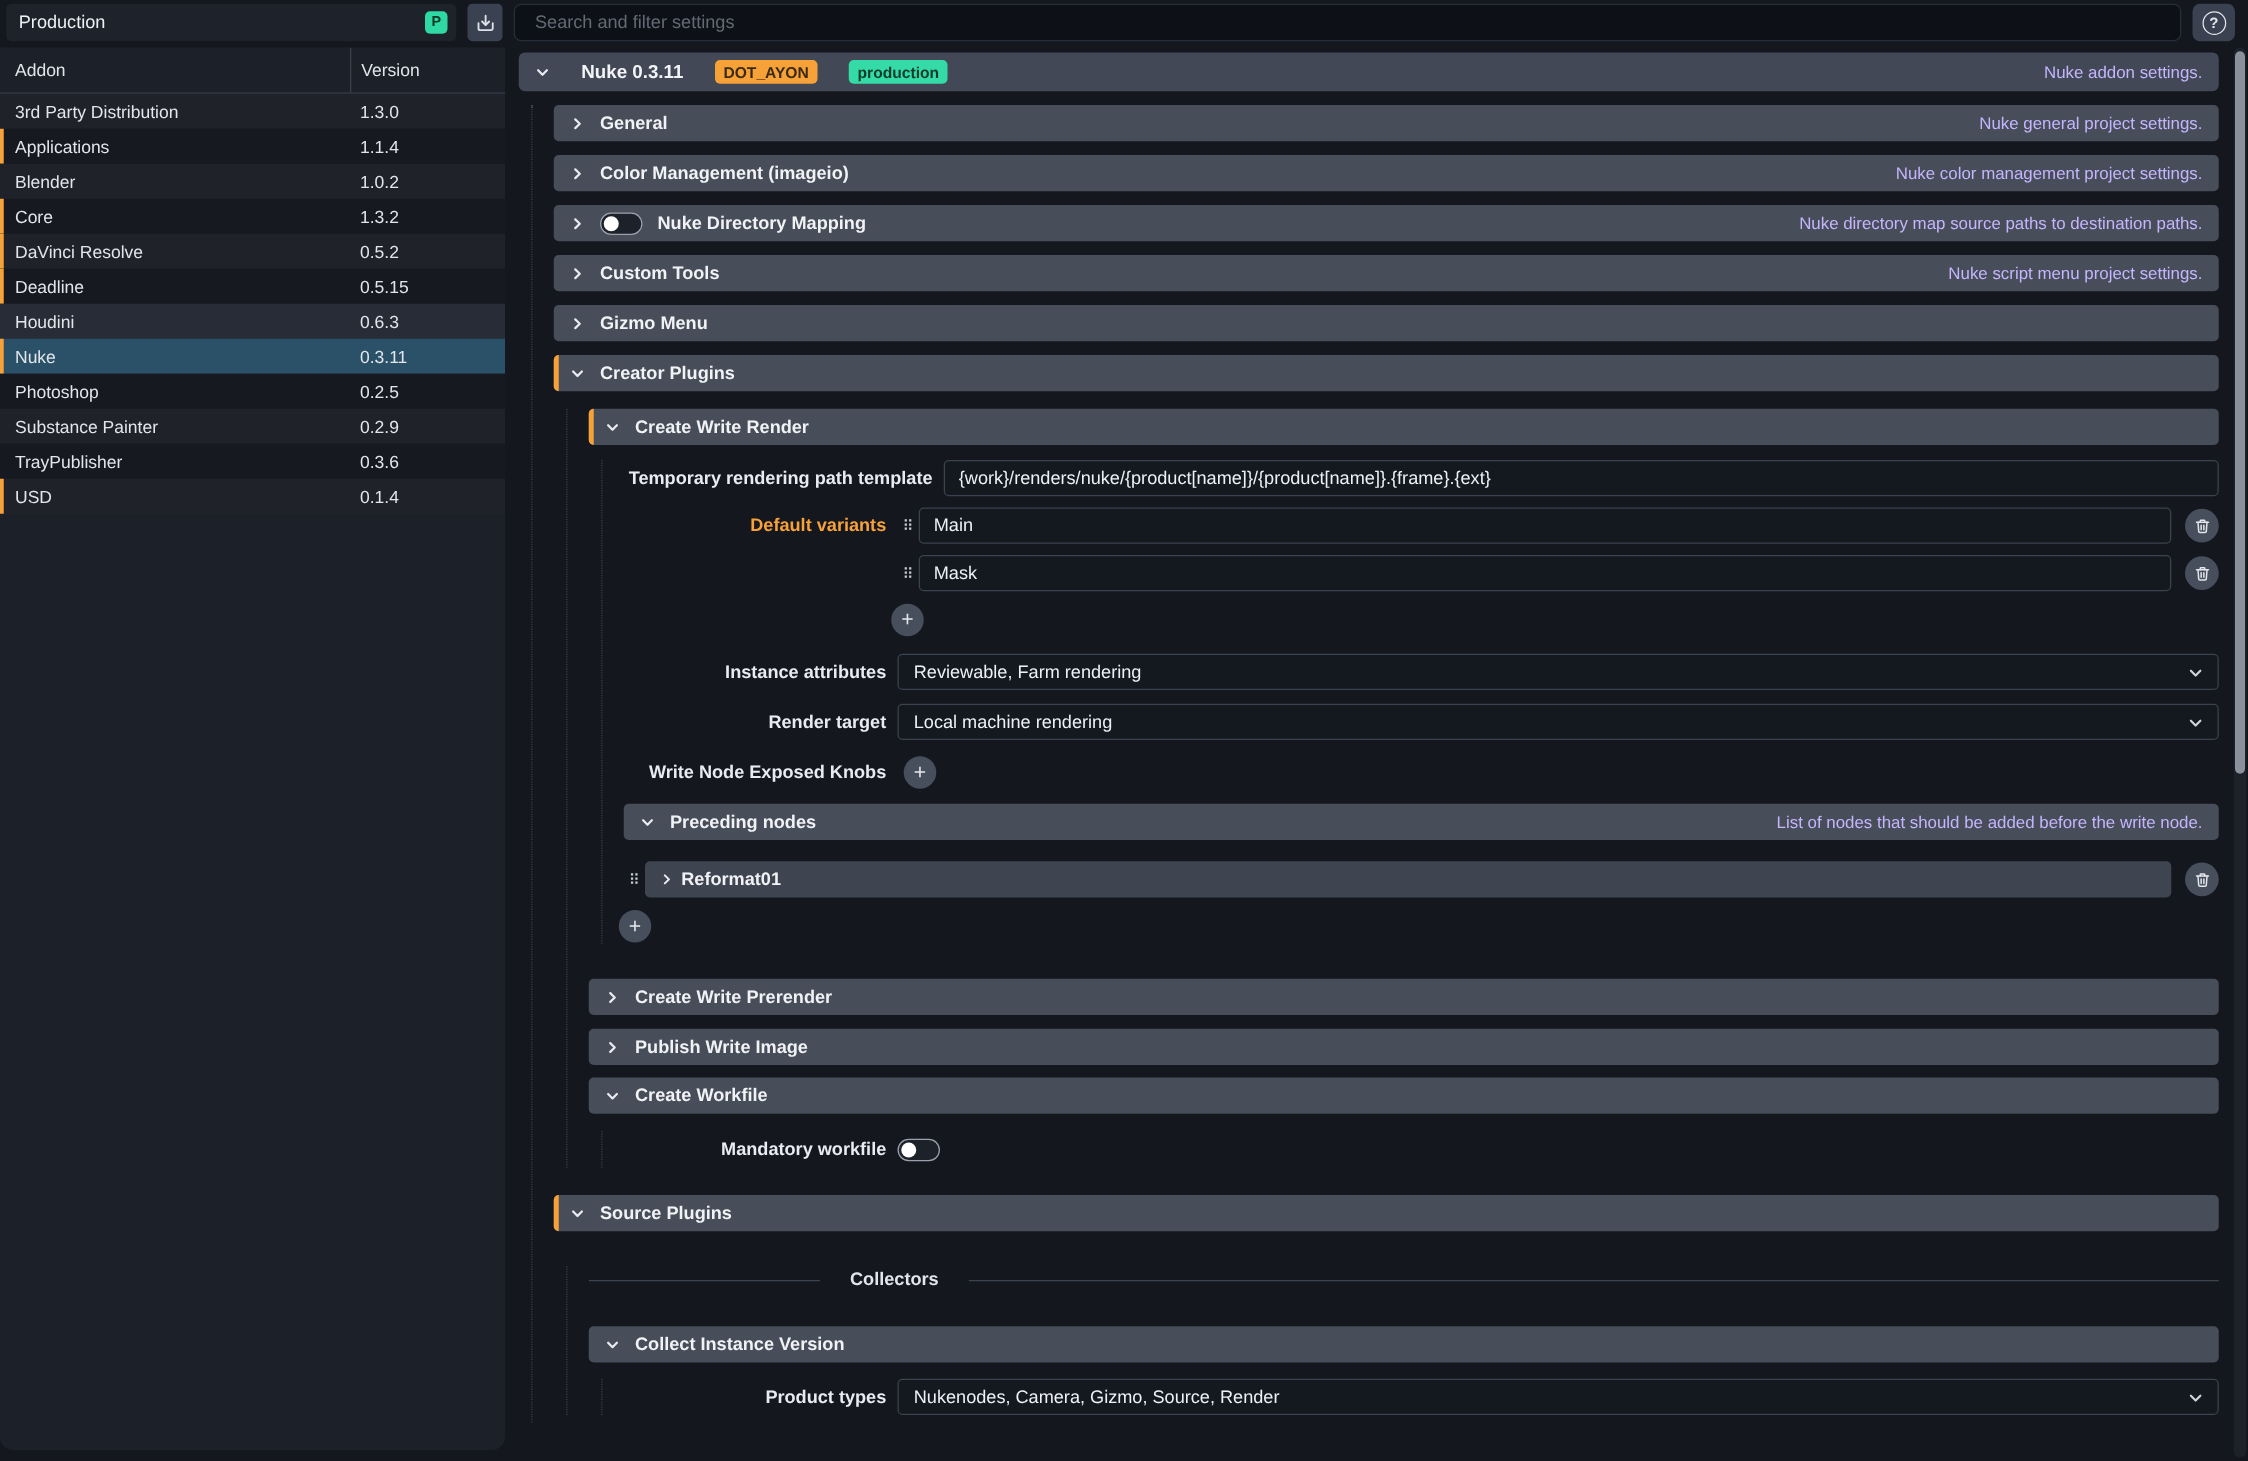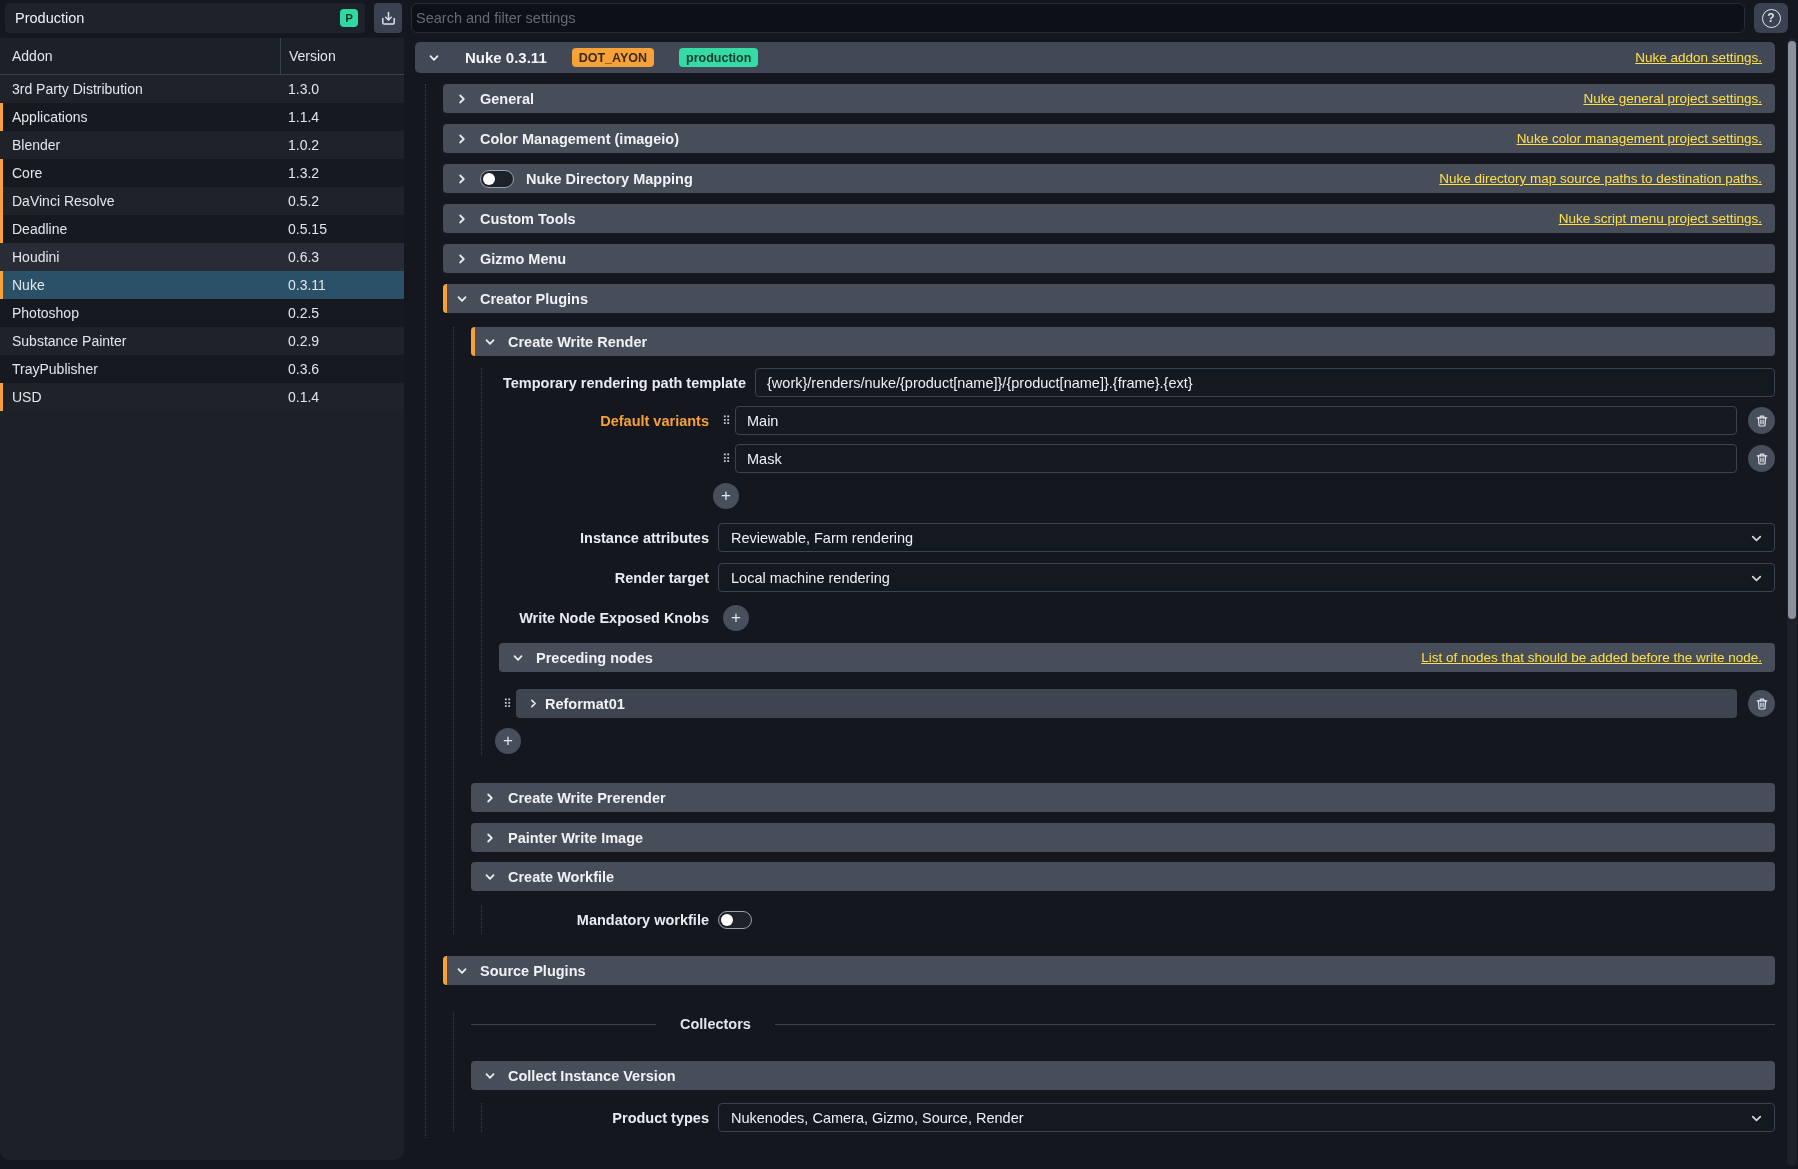--- a/index.html
+++ b/index.html
@@ -11,21 +11,21 @@
   }
   
   .topbar { height:36px; display:flex; align-items:center; padding:3px 10px 3px 5px; gap:9px; }
   .project-select { width:360px; height:30px; background:#1e222b; border-radius:4px;
     display:flex; align-items:center; padding:0 7px 0 10px; font-size:14.5px; color:#eef1f4; }
   .p-badge { margin-left:auto; width:18px; height:18px; border-radius:4px; background:#2ed9a3;
     color:#0d3526; font-size:11.5px; font-weight:bold; display:flex; align-items:center; justify-content:center; }
   .sq-btn { width:28px; height:30px; background:#3a4150; border-radius:4px;
     display:flex; align-items:center; justify-content:center; flex:none; }
   .search-input { flex:1; height:30px; background:#0d1016; border:1px solid #272d38; border-radius:6px;
-    padding:0 4px; color:#eef1f4; font-size:14.5px; font-family:inherit; outline:none; }
+    padding:0 16px; color:#eef1f4; font-size:14.5px; font-family:inherit; outline:none; }
   .search-input::placeholder { color:#636a76; }
   .help-btn { width:34px; height:30px; background:#3a4150; border-radius:6px;
     display:flex; align-items:center; justify-content:center; }
   .qmark { width:19px; height:19px; border:1.6px solid #e2e6eb; border-radius:50%; color:#e2e6eb;
     font-size:12px; font-weight:bold; display:flex; align-items:center; justify-content:center; }
   
   .layout { display:flex; height:1133px; }
   .sidebar { width:404px; flex:none; }
   .sidebar-panel { background:#1c2028; border-radius:0 0 10px 10px; height:1122px; margin-top:2px; overflow:hidden; }
   .tbl-header { display:flex; align-items:stretch; height:37px; border-bottom:1px solid #3a414d; color:#e2e6eb; }
@@ -42,21 +42,21 @@
   
   .main { flex:1; position:relative; padding:4px 23px 0 11px; }
   .content { width:1360px; }
   .bar { display:flex; align-items:center; border-radius:5px; position:relative; }
   .addon-bar { height:31px; background:#424856; margin-top:2px; padding:0 13px; gap:25px; }
   .addon-title { font-size:15px; font-weight:bold; color:#f2f4f7; }
   .badge { height:19px; display:flex; align-items:center; padding:0 7px; border-radius:4px;
     font-size:12.5px; font-weight:600; }
   .badge.orange { background:#f7a139; color:#3a2a12; }
   .badge.green  { background:#35dba6; color:#0d3b2b; }
-  .bar-desc { margin-left:auto; color:#fde047; font-size:13.5px; font-weight:normal;text-decoration:underline; }
+  .bar-desc { margin-left:auto; color:#c4b5fd; font-size:13.5px; font-weight:normal; }
   .children { margin-left:10px; border-left:1px dotted #3a414c; padding-left:17px; }
   .sec-bar { height:29px; background:#474d59; border-radius:4px; padding:0 13px; gap:12px; margin-top:11px; }
   .sec-bar .lbl, .node-lbl { font-size:14.5px; font-weight:600; color:#f0f2f5; }
   .sec-bar.modified::before { content:''; position:absolute; left:0; top:0; bottom:0; width:4px;
     background:#f7a139; border-radius:4px 0 0 4px; }
   .chev { flex:none; display:flex; }
   
   .toggle { width:34px; height:18px; border:1px solid #9aa1ad; border-radius:10px; background:#1d2129;
     position:relative; flex:none; }
   .toggle .knob { position:absolute; left:2px; top:2px; width:12px; height:12px; border-radius:50%; background:#ffffff; }
@@ -385,21 +385,21 @@
             </span>
             <span class="lbl">Create Write Prerender</span>
           </div>
 
           <div class="bar sec-bar">
             <span class="chev">
               <svg width="12" height="12" viewBox="0 0 12 12" fill="none" stroke="#e8ebf0" stroke-width="1.8" stroke-linecap="round" stroke-linejoin="round">
                   <path d="M4.2 2.5 7.8 6l-3.6 3.5"></path>
                 </svg>
             </span>
-            <span class="lbl">Painter Write Image</span>
+            <span class="lbl">Publish Write Image</span>
           </div>
 
           <div class="bar sec-bar" style="margin-top:10px;">
             <span class="chev">
               <svg width="12" height="12" viewBox="0 0 12 12" fill="none" stroke="#e8ebf0" stroke-width="1.8" stroke-linecap="round" stroke-linejoin="round">
                   <path d="M2.5 4.2 6 7.8l3.5-3.6"></path>
                 </svg>
             </span>
             <span class="lbl">Create Workfile</span>
           </div>

